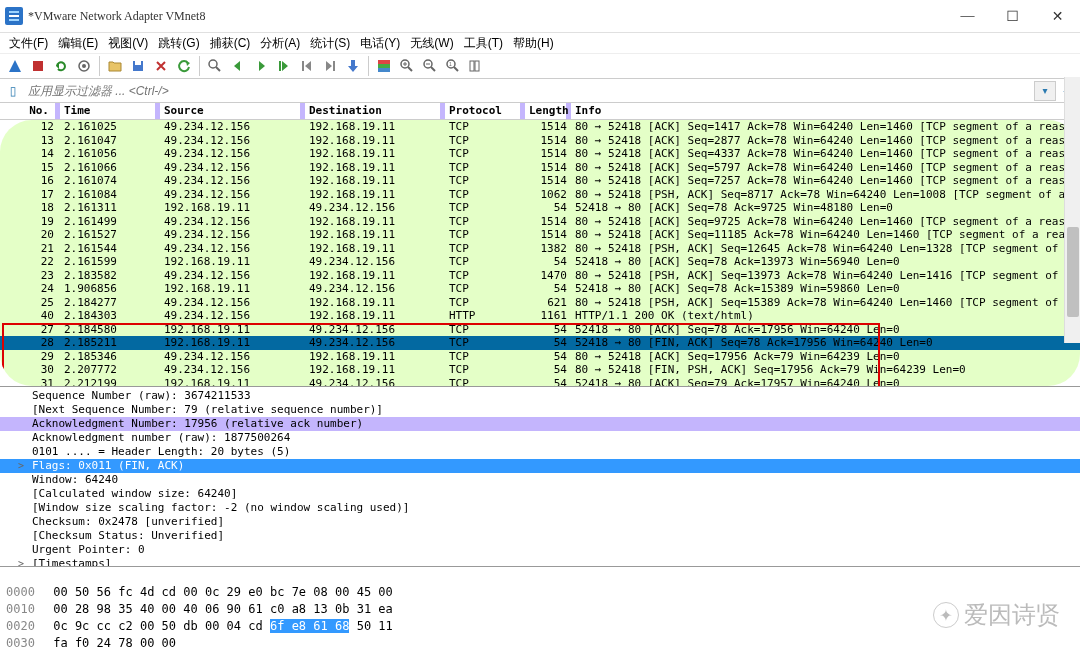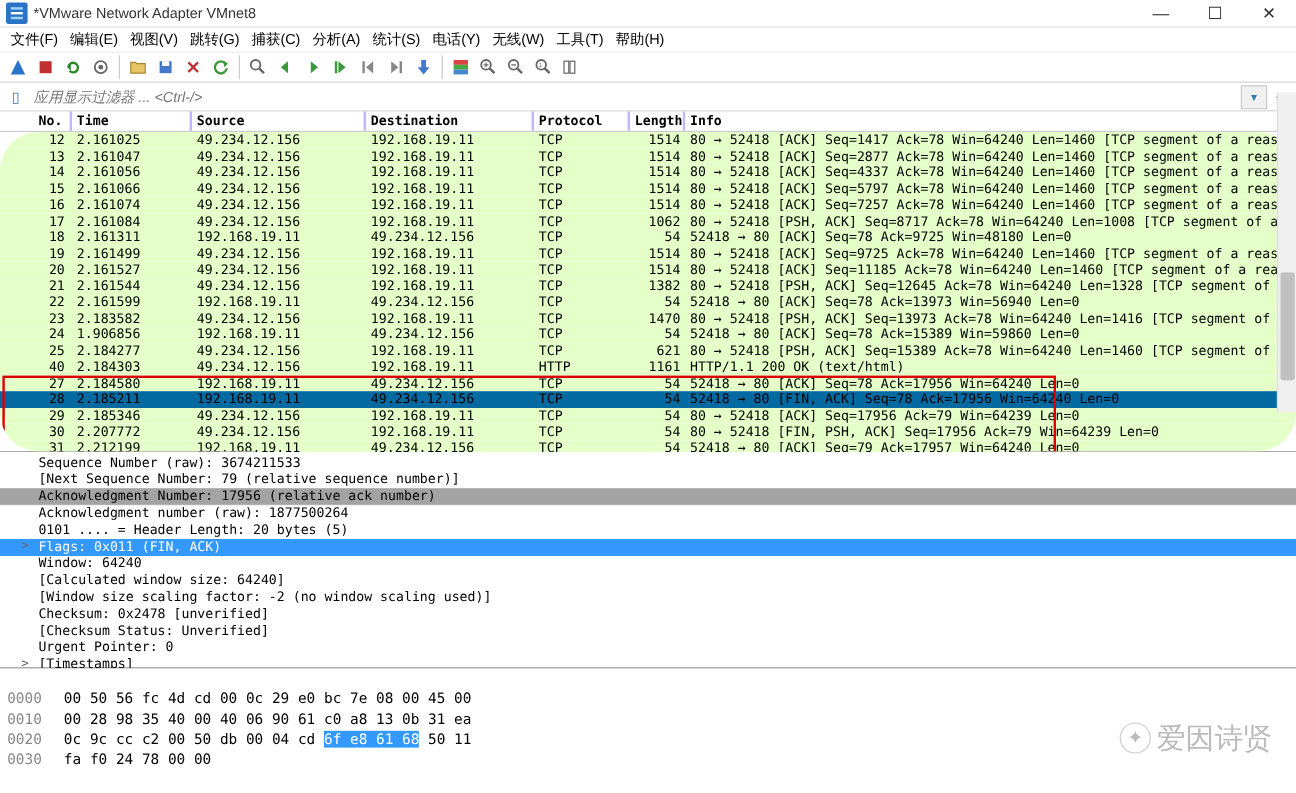--- a/index.html
+++ b/index.html
@@ -1,53 +1,53 @@
 <!DOCTYPE html>
 <html><head>
 <meta charset="utf-8">
 <style>
 * { box-sizing: border-box; margin: 0; padding: 0; }
 body { font-family: "Microsoft YaHei", "SimSun", Arial, sans-serif; font-size: 11px; background: #fff; width: 1080px; height: 661px; overflow: hidden; position: relative; }
-.titlebar { height: 23px; background: #fff; display: flex; align-items: center; border-bottom: 1px solid #e0e0e0; }
+.titlebar { height: 33px; background: #fff; display: flex; align-items: center; border-bottom: 1px solid #e0e0e0; font-family: Liberation Serif, serif; }
 .titlebar .icon { width: 18px; height: 18px; margin: 0 5px; background: #2b73c7; border-radius: 2px; position:relative; }
 .titlebar .icon::after { content:""; position:absolute; left:4px; top:8px; width:10px; height:2px; background:#fff; box-shadow:0 -4px 0 #9dd4ff, 0 4px 0 #9dd4ff;}
 .titlebar .title { color: #333; font-size: 12px; flex: 1; }
 .winbtns { display: flex; }
 .winbtns div { width: 45px; height: 30px; display: flex; align-items: center; justify-content: center; color: #333; font-size: 14px; }
 .menubar { height: 20px; padding: 0 5px; display: flex; gap: 2px; align-items: center; font-size: 12px; color: #000; }
 .menubar span { padding: 1px 4px; }
 .toolbar { height: 26px; padding: 2px 4px; display: flex; gap: 1px; align-items: center; border-top:1px solid #eee; border-bottom:1px solid #ccc;}
 .tbtn { width: 22px; height: 22px; display:flex; align-items:center; justify-content:center; border:1px solid transparent;}
 .tbtn svg { width:16px; height:16px; }
 .tsep { width:1px; height:20px; background:#ccc; margin:0 3px; }
 .filterbar { height: 24px; display: flex; align-items: center; border-bottom: 1px solid #ccc; background:#fff; padding:1px 2px;}
 .filterbar .fbtn { width:22px; height:20px; display:flex; align-items:center; justify-content:center; color:#2a7ab0; font-size:12px; }
 .filterbar input { flex:1; border:none; outline:none; font-size:12px; color:#888; font-style:italic; font-family:inherit; height:20px; padding:0 4px;}
 .filterbar .farrow { width:22px; height:20px; background:#f0f0f0; border:1px solid #ccc; display:flex; align-items:center; justify-content:center; color:#2a7ab0; font-size:10px;}
 .filterbar .fplus { width:22px; height:20px; display:flex; align-items:center; justify-content:center; color:#2a7ab0; font-size:14px;}
 .packet-header { height: 17px; background: #fff; border-bottom: 1px solid #ccc; display: flex; font-family: Consolas, monospace; font-size: 11px; font-weight:bold;}
-.packet-header div { padding: 1px 4px; border-right: 2px solid #c4b5fd; }
+.packet-header div { padding: 1px 4px; border-right: 5px solid #c4b5fd; }
 .col-no { width: 60px; text-align:right; padding-right:6px !important;}
 .col-time { width: 100px; }
 .col-src { width: 145px; }
 .col-dst { width: 140px; }
 .col-proto { width: 80px; }
 .col-len { width: 46px; text-align:right; }
 .col-info { flex: 1; }
 .packet-list { height: 266px; overflow-y: auto; font-family: Consolas, monospace; font-size: 11px; position:relative;border-radius:32px;}
 .packet-row { display: flex; height: 13.5px; line-height:13.5px; white-space: nowrap; }
 .packet-row div { padding: 0 4px; overflow: hidden; }
 .bg-green { background: #e4ffc7; }
 .bg-greensel { background: #0369a1; }
 .redbox { position:absolute; border:2px solid #d00; pointer-events:none; }
 .details { height: 180px; border-top: 1px solid #999; overflow-y: auto; font-family: Consolas, monospace; font-size: 11px; padding:2px 0; background:#fff;}
 .details .line { padding: 0 4px 0 32px; height:14px; line-height:14px; white-space:nowrap; }
 .details .expandable::before { content:">"; position:absolute; left:18px; color:#666; font-size:10px;}
 .details .expandable { position:relative; }
-.details .hl-gray { background: #a3a3a3; }
+.details .hl-gray { background: #c4b5fd; }
 .details .hl-blue { background: #3399ff; color:#fff; }
 .hexpane { height: 72px; border-top: 1px solid #999; font-family: Consolas, monospace; font-size: 12px; padding: 17px 6px; background:#fff; line-height:17px;}
 .hexpane .offset { color:#888; display:inline-block; width:40px;}
 .hexpane .sel { background:#3399ff; color:#fff; }
 .watermark { position:absolute; right:20px; bottom:30px; color:#bbb; font-size:24px; font-family:"Microsoft YaHei"; display:flex; align-items:center; gap:5px; }
 .watermark .wicon { width:26px; height:26px; border:1.5px solid #ccc; border-radius:50%; display:flex; align-items:center; justify-content:center; font-size:16px;}
 .scroll-ind { position:absolute; right:0; top:77px; width:16px; height:266px; background:#f0f0f0; border-left:1px solid #ddd;}
 .scroll-ind::after { content:""; position:absolute; left:2px; top:150px; width:12px; height:90px; background:#c0c0c0; border-radius:2px;}
 </style>
 </head>

